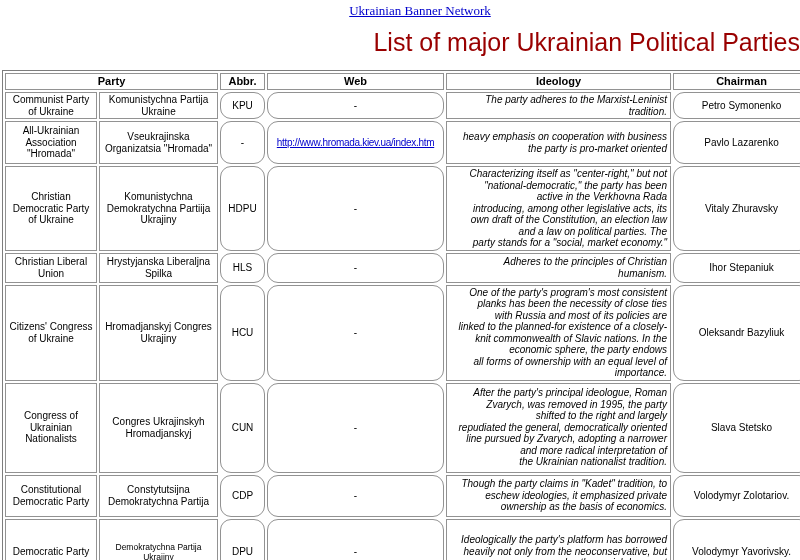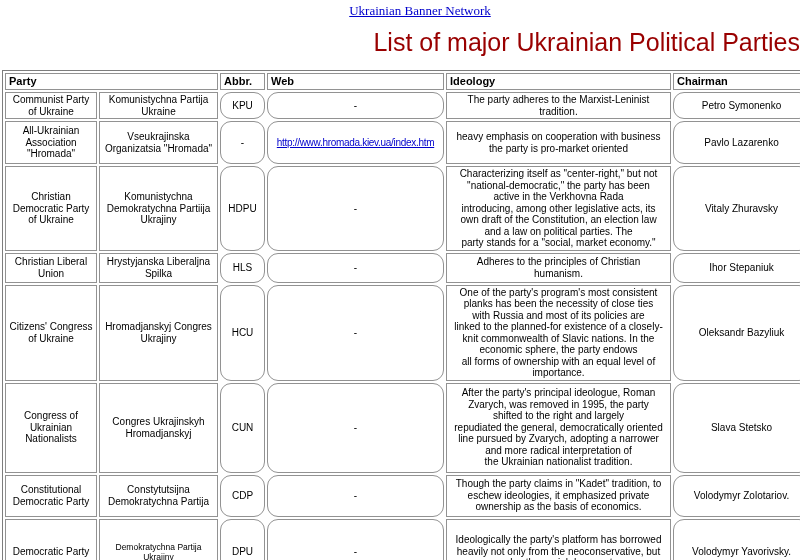--- a/index.html
+++ b/index.html
@@ -44,27 +44,27 @@
     padding: 1px 3px;
     vertical-align: middle;
     font-size: 10px;
     line-height: 11.5px;
     color: #000000;
     overflow: hidden;
   }
   table.parties th {
     font-size: 11px;
     font-weight: bold;
-    text-align: left;
+    text-align: center;
     height: 17px;
   }
   th.h-party, th.h-ideology { text-align: left; }
   td.c-name-en, td.c-name-uk { text-align: center; }
   td.c-abbr, td.c-web, td.c-chairman { text-align: center; border-radius: 11px; }
-  td.c-ideology { text-align: center; white-space: pre-line; }
+  td.c-ideology { text-align: right; white-space: pre-line; font-style: italic; }
   td.c-web { white-space: nowrap; }
   td.c-web a {
     color: #0000cc;
     text-decoration: underline;
     font-size: 10px;
     letter-spacing: -0.3px;
   }
   
   tbody tr:nth-child(1) td { height: 21px; }
   tbody tr:nth-child(2) td { height: 43px; }

